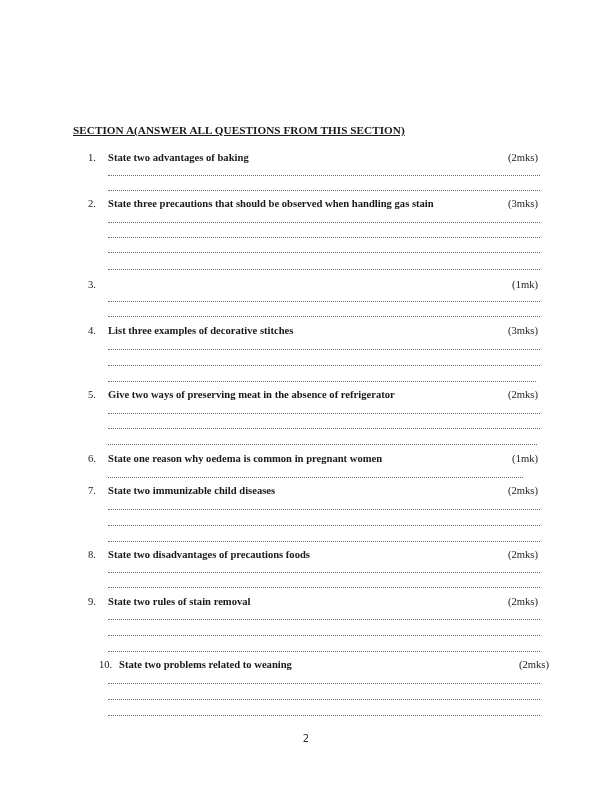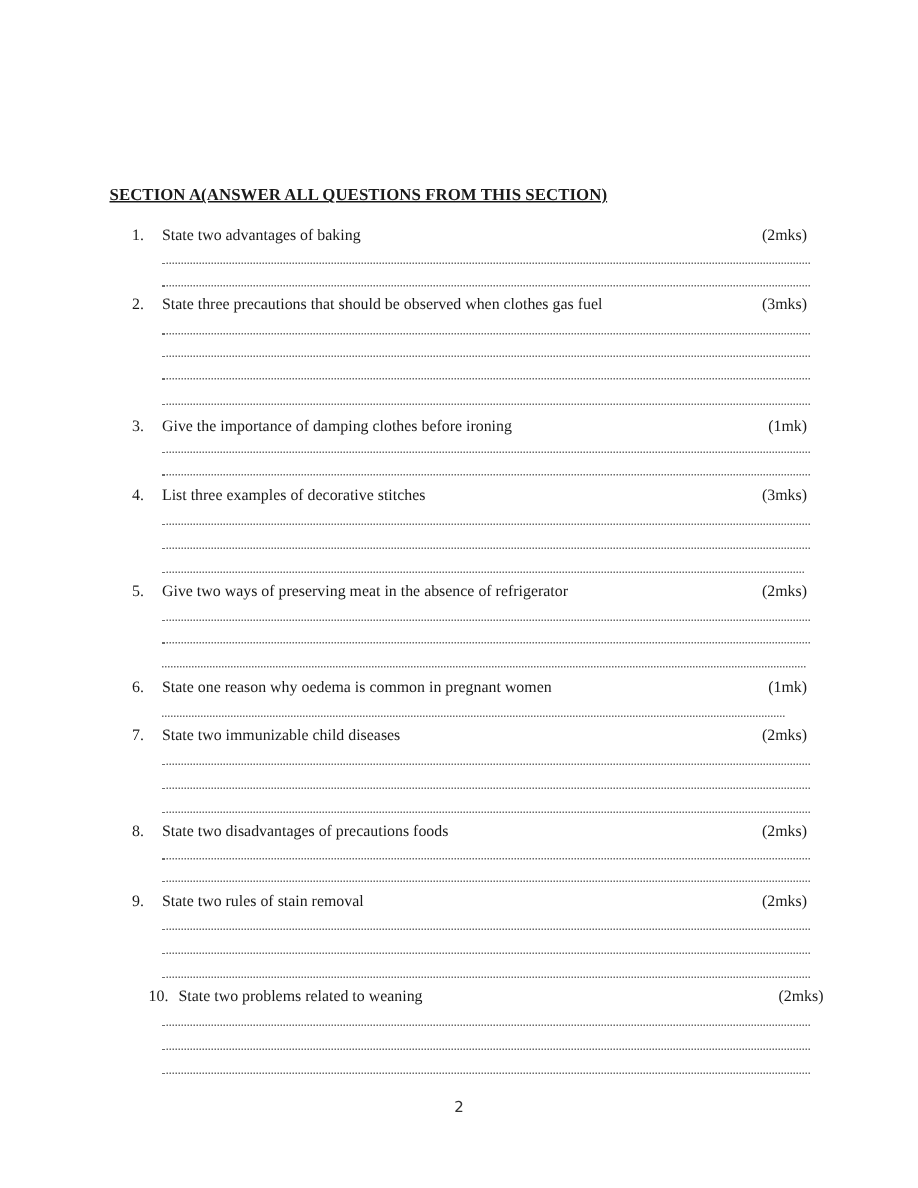--- a/index.html
+++ b/index.html
@@ -3,51 +3,50 @@
 <meta charset="utf-8">
 <style>
   html, body { margin:0; padding:0; background:#ffffff; }
   body { width:612px; height:792px; position:relative; overflow:hidden;
          font-family:"Liberation Serif","DejaVu Serif",serif; color:#1a1a1a; }
   .page { position:absolute; left:0; top:0; width:484px; height:792px; }
   .heading { position:absolute; left:73px; top:124px; font-size:11.2px; font-weight:bold;
              text-decoration:underline; letter-spacing:0.05px; white-space:nowrap; }
   .q { position:absolute; left:88px; width:452px; font-size:10.6px; height:14px; }
   .q .num { position:absolute; left:0; top:0; }
-  .q .text { position:absolute; left:20px; top:0; white-space:nowrap; }
+  .q .text { position:absolute; left:20px; top:0; white-space:nowrap;font-weight:bold; }
   .q .marks { position:absolute; right:2px; top:0; }
   .dots { position:absolute; left:108px; height:0; border-bottom:1px dotted #6a6a6a; }
   .pagenum { position:absolute; left:0; width:612px; top:733px; text-align:center;
              font-family:"DejaVu Sans","Liberation Sans",sans-serif; font-size:10px; color:#333; }
 </style>
 </head>
 <body>
 
 <div class="page">
   <div class="heading">SECTION A(ANSWER ALL QUESTIONS FROM THIS SECTION)</div>
   <div id="questions">
       <div class="q" style="top: 152px;">
         <span class="num">1.</span>
         <span class="text">State two advantages of baking</span>
         <span class="marks">(2mks)</span>
       </div>
       <div class="dots" style="top: 175px; width: 432px;"></div>
       <div class="dots" style="top: 190px; width: 432px;"></div>
       <div class="q" style="top: 198px;">
         <span class="num">2.</span>
-        <span class="text">State three precautions that should be observed when clothes gas fuel</span>
+        <span class="text">State three precautions that should be observed when handling gas stain</span>
         <span class="marks">(3mks)</span>
       </div>
       <div class="dots" style="top: 222px; width: 432px;"></div>
       <div class="dots" style="top: 237px; width: 432px;"></div>
       <div class="dots" style="top: 252px; width: 432px;"></div>
       <div class="dots" style="top: 269px; width: 432px;"></div>
       <div class="q" style="top: 279px;">
         <span class="num">3.</span>
-        <span class="text">Give the importance of damping clothes before ironing</span>
         <span class="marks">(1mk)</span>
       </div>
       <div class="dots" style="top: 301px; width: 432px;"></div>
       <div class="dots" style="top: 316px; width: 432px;"></div>
       <div class="q" style="top: 325px;">
         <span class="num">4.</span>
         <span class="text">List three examples of decorative stitches</span>
         <span class="marks">(3mks)</span>
       </div>
       <div class="dots" style="top: 349px; width: 432px;"></div>

